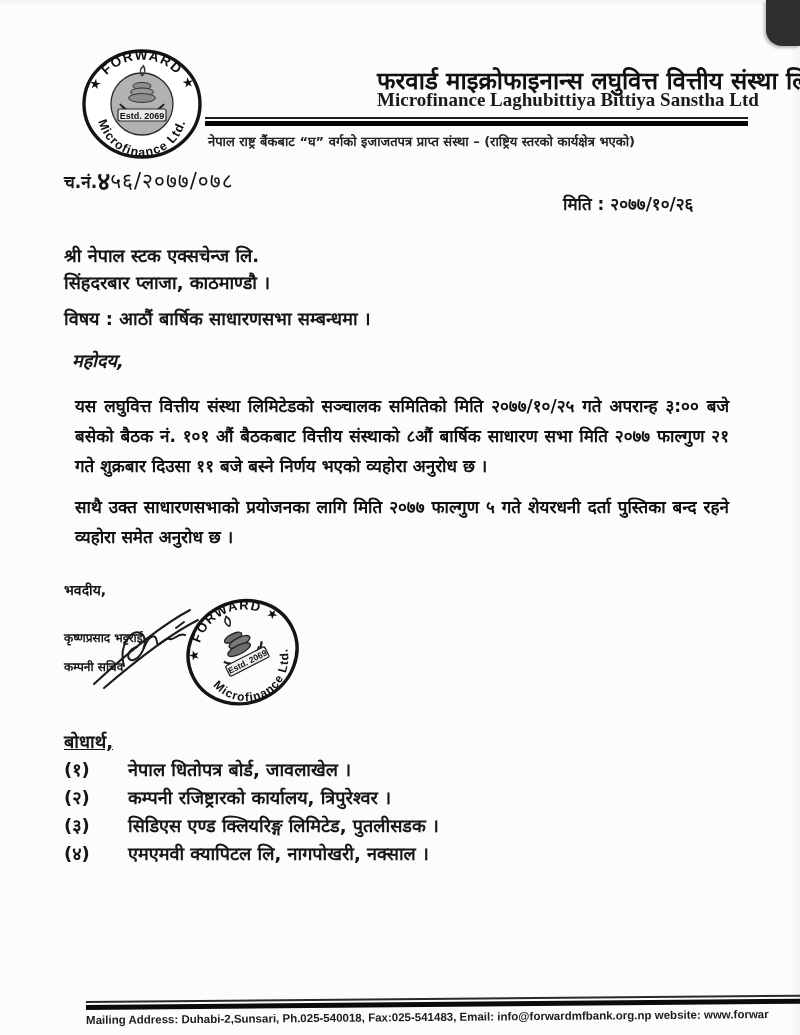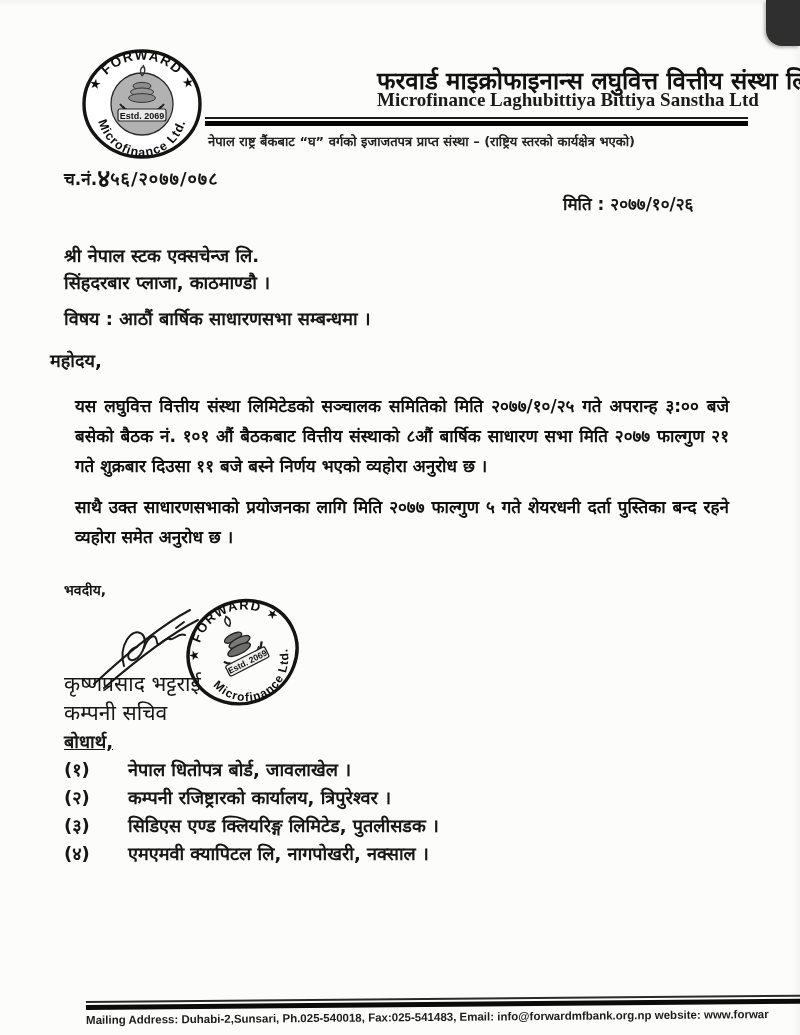--- a/index.html
+++ b/index.html
@@ -27,36 +27,36 @@
   .org-np{left:377px;top:63px;font-size:24px;font-weight:bold;color:#111;white-space:nowrap;}
   .org-en{left:377px;top:89px;font-family:"Liberation Serif","DejaVu Serif",serif;
     font-size:19px;font-weight:bold;color:#1a1a1a;white-space:nowrap;}
   .rule-thin{left:205px;top:117px;width:543px;height:2px;background:#1c1c1c;}
   .rule-thick{left:205px;top:121px;width:543px;height:5px;background:#050505;}
   .tagline{left:208px;top:132px;width:548px;text-align:left;font-size:13px;
     font-weight:bold;color:#222;white-space:nowrap;}
 
   .ref-line{left:64px;top:166px;font-size:17px;font-weight:bold;}
   .hand-big{font-size:25px;font-weight:bold;line-height:17px;vertical-align:-2px;}
-  .hand-rest{font-size:18px;font-weight:bold;letter-spacing:1px;}
+  .hand-rest{font-size:21px;font-weight:normal;letter-spacing:1px;}
   .date-line{left:563px;top:192px;font-size:17px;font-weight:bold;}
 
   .recipient{left:64px;top:242px;font-size:18px;line-height:27px;font-weight:bold;color:#141414;}
   .subject{left:64px;top:306px;font-size:18px;font-weight:bold;}
-  .salutation{left:50px;top:348px;font-size:18px;font-weight:bold;}
+  .salutation{left:72px;top:348px;font-size:18px;font-weight:bold;font-style:italic;}
 
   .body-text{left:64px;top:380px;width:676px;font-size:17px;line-height:30px;
     text-align:justify;color:#101010;font-weight:bold;}
   .body-text p{margin:11px;}
   .body-text p + p{margin-top:8px;}
 
   .closing{left:64px;top:580px;font-size:14px;font-weight:bold;}
   .signature{left:88px;top:604px;width:134px;height:86px;}
   .stamp-wrap{left:180px;top:592px;width:126px;height:122px;transform:rotate(-27deg);}
-  .sig-block{left:64px;top:670px;font-size:21px;line-height:29px;font-weight:normal;}
+  .sig-block{left:64px;top:624px;font-size:12px;line-height:29px;font-weight:bold;}
 
   .cc-head{left:64px;top:729px;font-size:18px;font-weight:bold;text-decoration:underline;}
   .cc-list{left:64px;top:756px;font-size:18px;font-weight:bold;}
   .cc-row{display:flex;line-height:28px;}
   .cc-num{width:64px;}
   .cc-text{white-space:nowrap;}
 
   .footer{left:86px;right:-12px;top:1001px;transform:rotate(-0.5deg);transform-origin:left center;}
   .f-thin{height:2px;background:#2a2a2a;margin-bottom:2px;}
   .f-thick{height:5px;background:#0b0b0b;}

